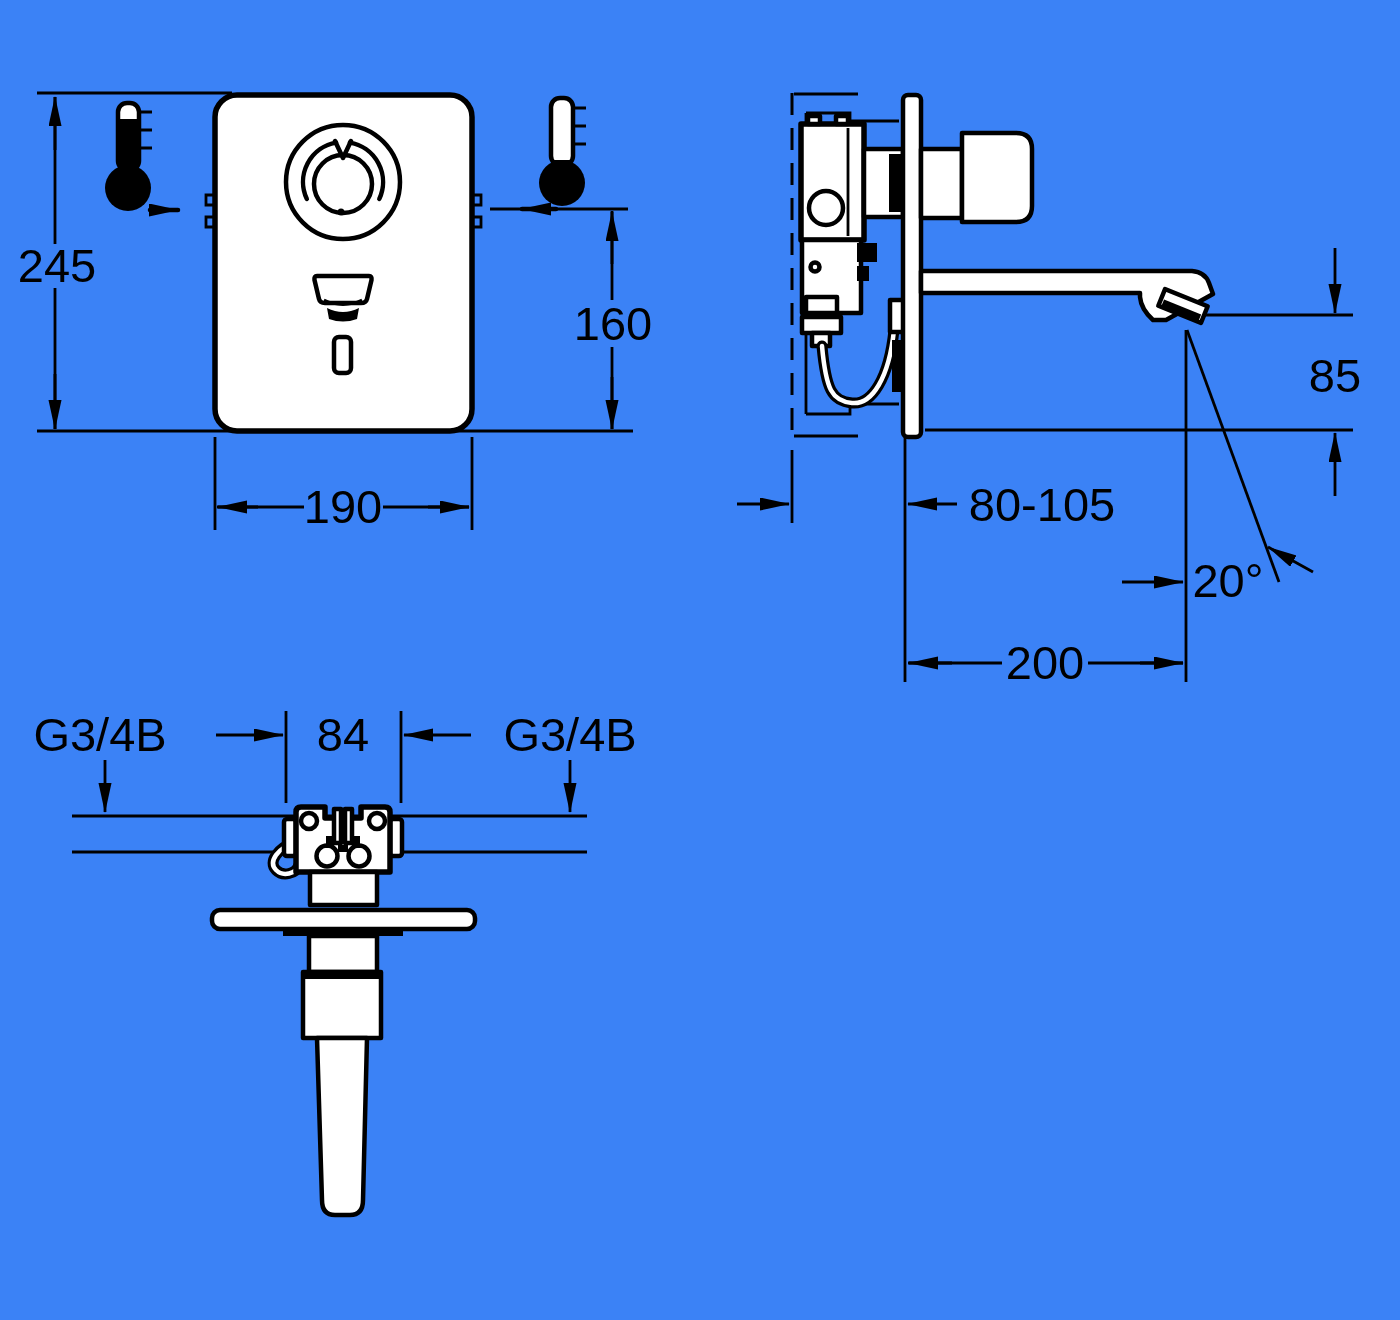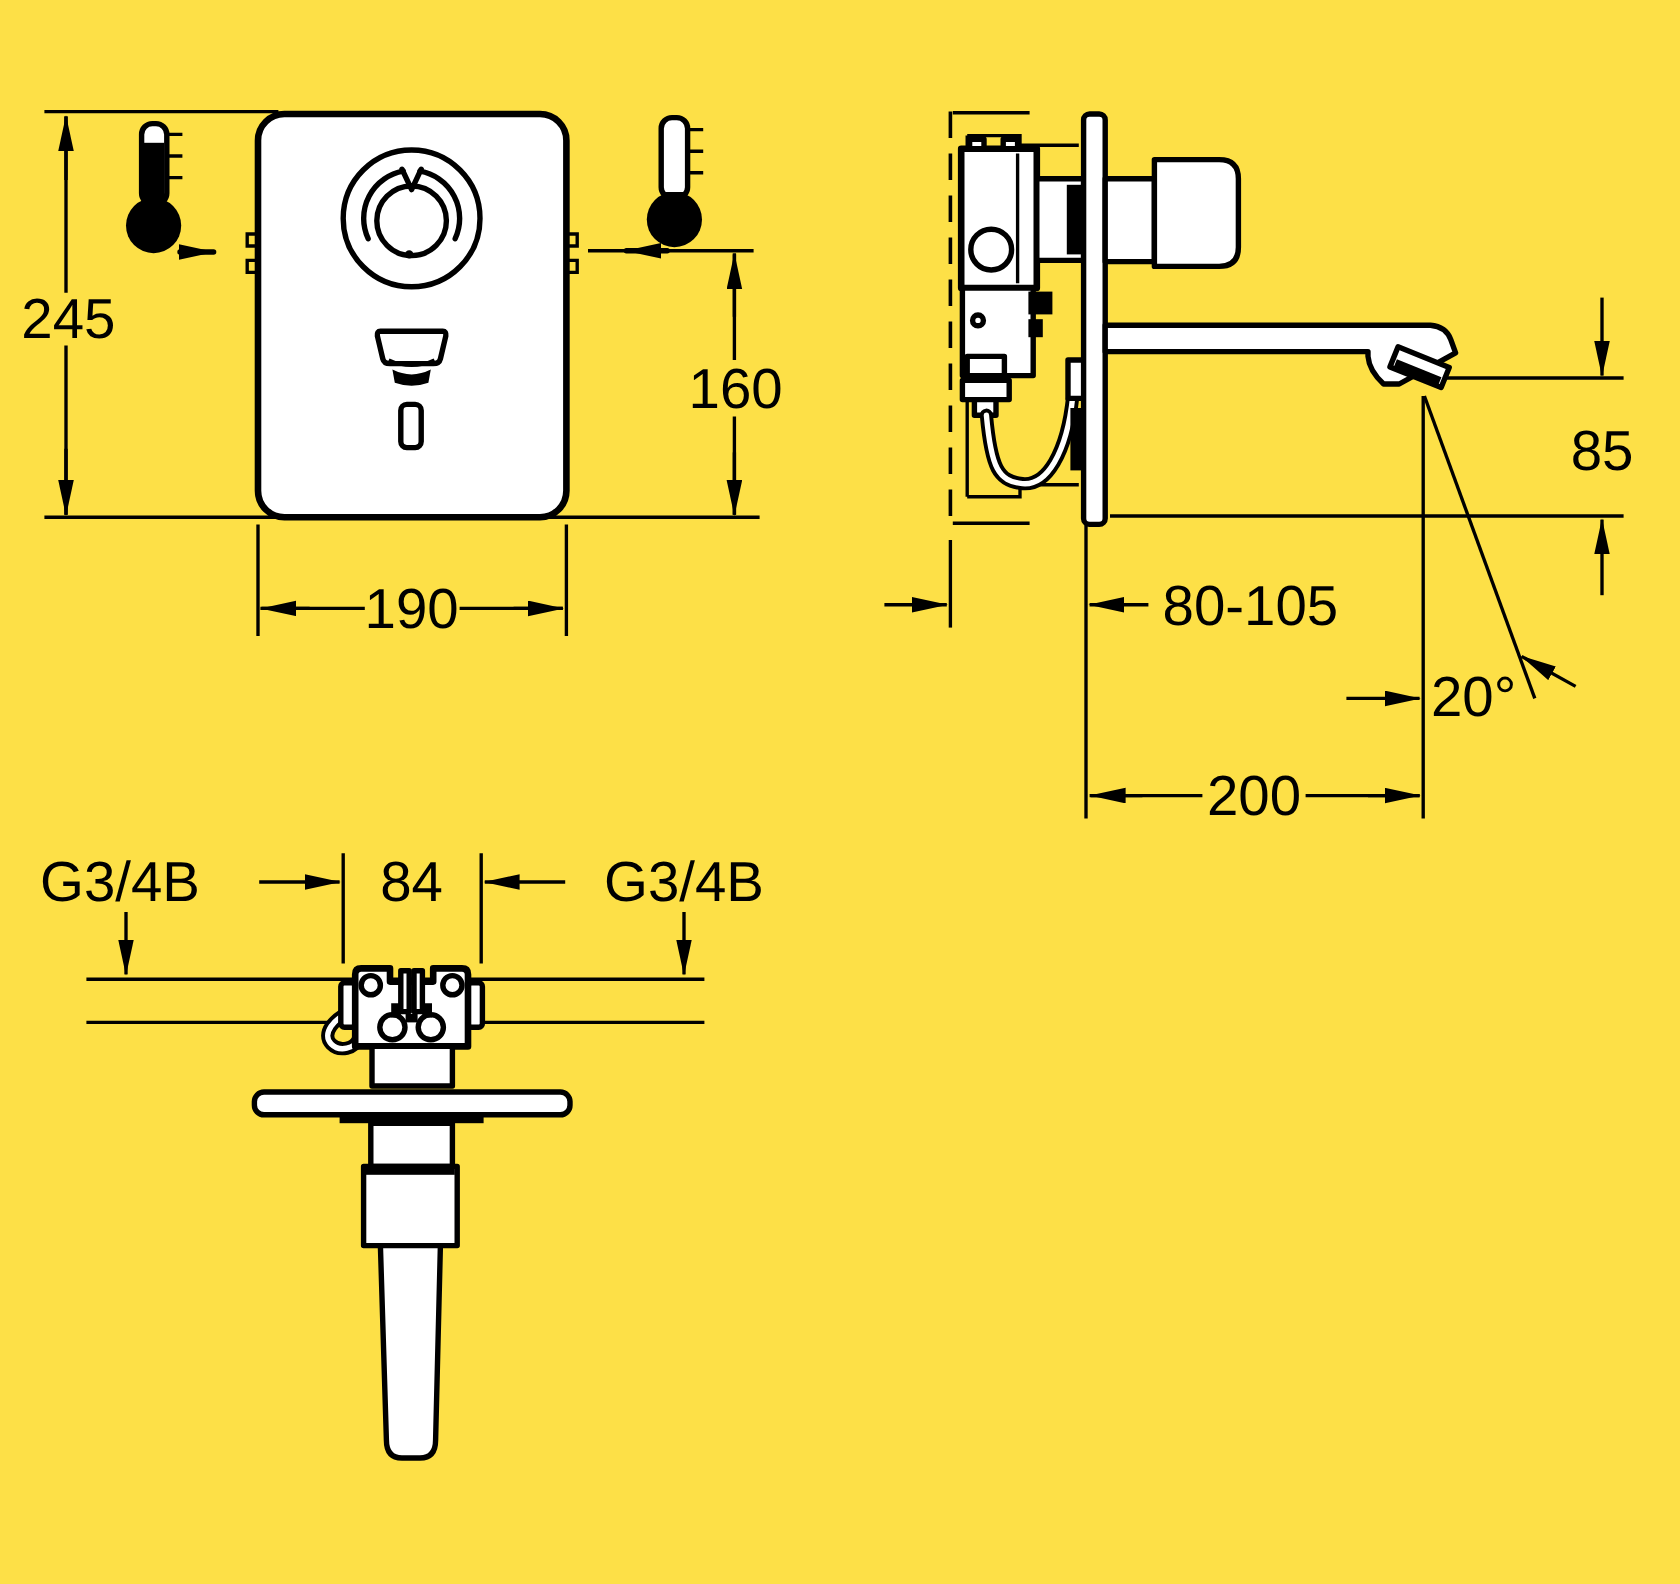--- a/index.html
+++ b/index.html
@@ -1,16 +1,16 @@
 <!DOCTYPE html>
 <html><head>
 <meta charset="utf-8">
 <style>
   html,body{margin:0;padding:0;background:#ffffff;}
-  .canvas{position:relative;width:1400px;height:1320px;background:#fde047;overflow:hidden;}
+  .canvas{position:relative;width:1400px;height:1320px;background:#3b82f6;overflow:hidden;}
   svg{display:block;}
   text{font-family:"Liberation Sans", sans-serif;font-size:47px;fill:#000;text-anchor:middle;}
   .ol{fill:#ffffff;stroke:#000;stroke-width:4.5;stroke-linejoin:round;stroke-linecap:round;}
   .ol5{fill:#ffffff;stroke:#000;stroke-width:5.5;stroke-linejoin:round;}
   .ln{fill:none;stroke:#000;stroke-width:4.5;stroke-linejoin:round;stroke-linecap:round;}
   .thin{fill:none;stroke:#000;stroke-width:2.8;stroke-linecap:butt;}
   .dash{fill:none;stroke:#000;stroke-width:3;stroke-dasharray:22 13;}
   .blk{fill:#000;stroke:none;}
   .tube{fill:none;stroke:#000;stroke-width:11;stroke-linecap:round;}
   .tubein{fill:none;stroke:#fff;stroke-width:4.5;stroke-linecap:round;}

